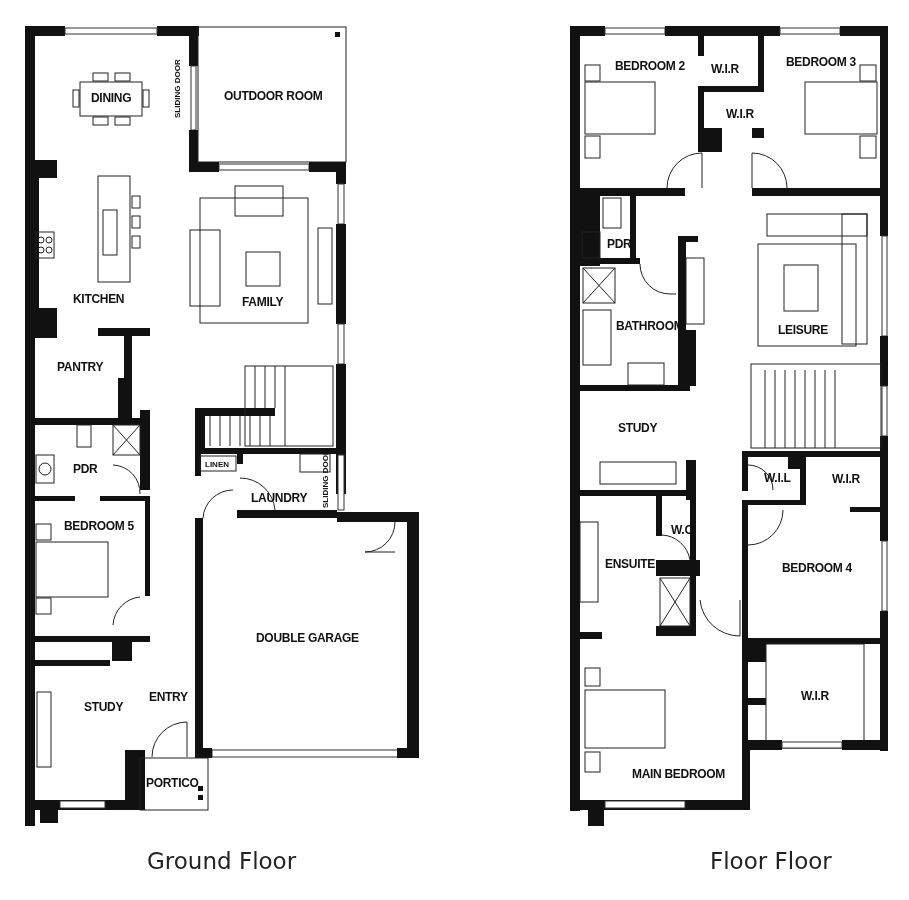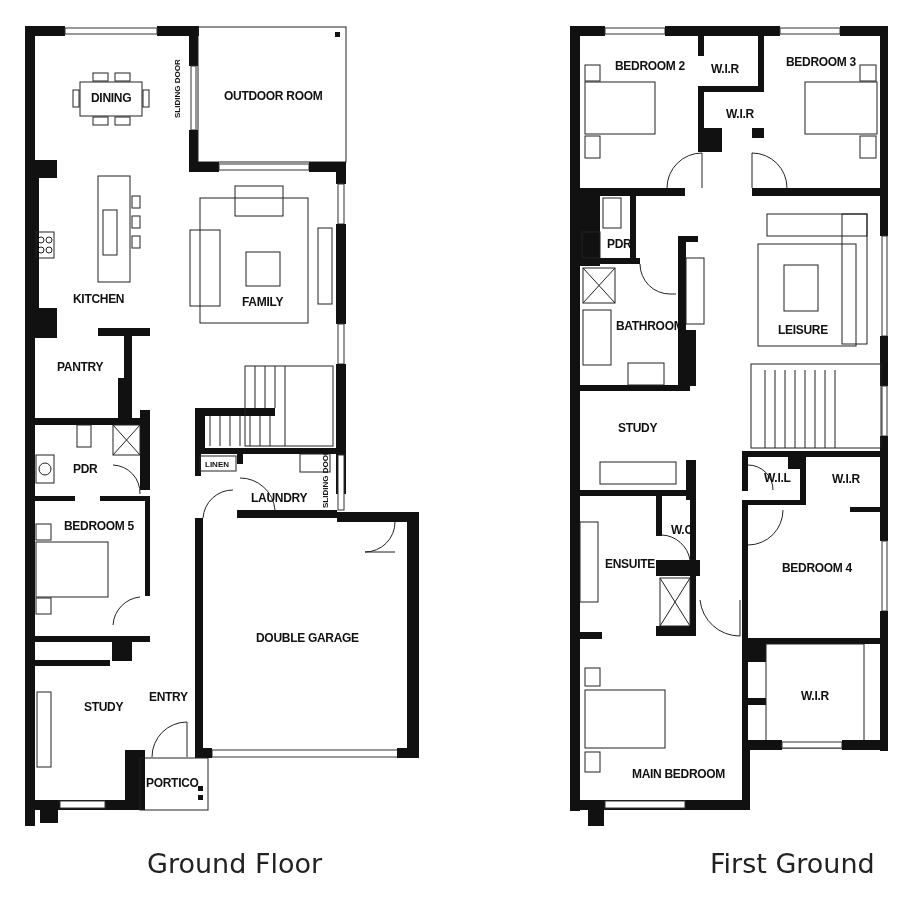--- a/index.html
+++ b/index.html
@@ -3,21 +3,21 @@
 <meta charset="utf-8">
 <style>
   html,body{margin:0;padding:0;background:#ffffff;}
   body{width:909px;height:900px;position:relative;overflow:hidden;font-family:"Liberation Sans",sans-serif;}
   svg{position:absolute;left:0;top:0;}
   .wall{fill:#111;}
   .thin{fill:none;stroke:#222;stroke-width:1;}
   .win{fill:#fff;stroke:#333;stroke-width:1;}
   .lbl{font-family:"Liberation Sans",sans-serif;font-size:12px;font-weight:bold;fill:#111;letter-spacing:-0.3px;}
   .lbls{font-family:"Liberation Sans",sans-serif;font-size:8px;font-weight:bold;fill:#111;}
-  .caption{position:absolute;font-family:"DejaVu Sans",sans-serif;font-size:27px;color:#222;}
+  .caption{position:absolute;font-family:"DejaVu Sans",sans-serif;font-size:23px;color:#222;}
 </style>
 </head>
 <body>
 
 <svg width="909" height="900" viewBox="0 0 909 900">
 
   <g>
 
     <rect class="wall" x="25" y="26" width="10" height="800"></rect>
     <rect class="wall" x="25" y="26" width="40" height="10"></rect>
@@ -277,13 +277,13 @@
   <text class="lbl" x="764" y="482">W.I.L</text>
   <text class="lbl" x="832" y="483">W.I.R</text>
   <text class="lbl" x="671" y="534">W.C</text>
   <text class="lbl" x="605" y="568">ENSUITE</text>
   <text class="lbl" x="782" y="572">BEDROOM 4</text>
   <text class="lbl" x="801" y="700">W.I.R</text>
   <text class="lbl" x="632" y="778">MAIN BEDROOM</text>
 </svg>
 
 <div class="caption" style="left:147px;top:848px;">Ground Floor</div>
-<div class="caption" style="left:710px;top:848px;">First Ground</div>
+<div class="caption" style="left:710px;top:848px;">Floor Floor</div>
 
 </body></html>

